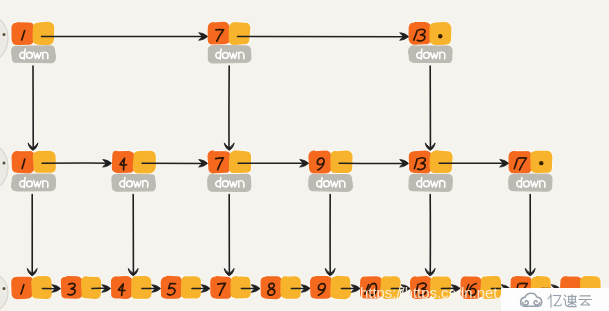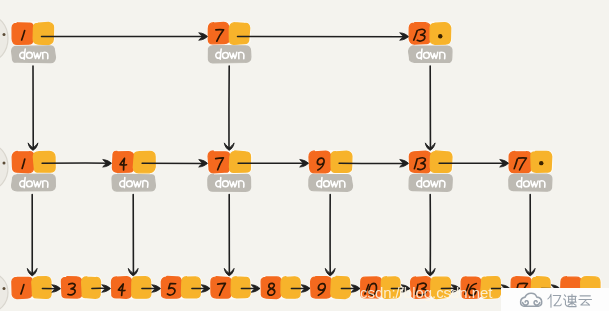--- a/index.html
+++ b/index.html
@@ -452,21 +452,21 @@
       </g>
       <g>
         <ellipse cx="-11" cy="38.5" rx="19" ry="23" fill="#eceae4" stroke="#d9d6ce" stroke-width="1.2"></ellipse>
         <circle cx="4" cy="34.5" r="1.5" fill="#5b4c38"></circle>
         <ellipse cx="-11" cy="167" rx="19" ry="23" fill="#eceae4" stroke="#d9d6ce" stroke-width="1.2"></ellipse>
         <circle cx="4" cy="163" r="1.5" fill="#5b4c38"></circle>
         <ellipse cx="-11" cy="292.5" rx="19" ry="20" fill="#eceae4" stroke="#d9d6ce" stroke-width="1.2"></ellipse>
         <circle cx="4" cy="288.5" r="1.5" fill="#5b4c38"></circle>
       </g>
     </svg>
-  <div id="url-wm" style="left: 360px; top: 284.5px;">csdn://blog.csdn.net</div>
+  <div id="url-wm" style="left: 360px; top: 284.5px;">https://https.csdn.net</div>
   <div id="watermark-box" style="left: 501px; top: 288px; width: 108px; height: 23px;">
     <svg id="wm-svg" width="76" height="18" viewBox="0 0 76 18" style="position: absolute; left: 18px; top: 3px;">
         <path d="M6.6 6.0 C4.2 6.5 2.2 8.3 2.0 10.6 C1.8 13.0 3.3 15.0 5.5 15.5 L20.2 15.5 C22.4 15.0 23.9 13.0 23.7 10.6 C23.5 8.2 21.3 6.2 18.6 6.0 C17.8 3.7 15.4 2.0 12.6 2.1 C9.8 2.2 7.4 3.9 6.6 6.0 Z M6.81 11.06 C6.80 11.01 6.76 10.85 6.77 10.73 C6.77 10.62 6.80 10.49 6.86 10.37 C6.92 10.25 7.01 10.13 7.12 10.03 C7.22 9.93 7.36 9.84 7.52 9.78 C7.67 9.72 7.85 9.68 8.03 9.68 C8.21 9.68 8.41 9.71 8.59 9.78 C8.78 9.85 8.97 9.96 9.13 10.09 C9.29 10.23 9.45 10.41 9.56 10.61 C9.67 10.81 9.76 11.05 9.80 11.30 C9.84 11.54 9.84 11.81 9.79 12.07 C9.74 12.33 9.64 12.60 9.50 12.84 C9.36 13.08 9.16 13.32 8.93 13.51 C8.71 13.70 8.42 13.87 8.13 13.97 C7.84 14.08 7.50 14.15 7.17 14.15 C6.84 14.15 6.48 14.09 6.15 13.98 C5.83 13.86 5.49 13.69 5.21 13.46 C4.93 13.23 4.66 12.93 4.46 12.61 C4.26 12.29 4.09 11.70 4.01 11.51 M18.89 11.06 C18.90 11.01 18.94 10.85 18.93 10.73 C18.93 10.62 18.90 10.49 18.84 10.37 C18.78 10.25 18.69 10.13 18.58 10.03 C18.48 9.93 18.34 9.84 18.18 9.78 C18.03 9.72 17.85 9.68 17.67 9.68 C17.49 9.68 17.29 9.71 17.11 9.78 C16.92 9.85 16.73 9.96 16.57 10.09 C16.41 10.23 16.25 10.41 16.14 10.61 C16.03 10.81 15.94 11.05 15.90 11.30 C15.86 11.54 15.86 11.81 15.91 12.07 C15.96 12.33 16.06 12.60 16.20 12.84 C16.34 13.08 16.54 13.32 16.77 13.51 C16.99 13.70 17.28 13.87 17.57 13.97 C17.86 14.08 18.20 14.15 18.53 14.15 C18.86 14.15 19.22 14.09 19.55 13.98 C19.87 13.86 20.21 13.69 20.49 13.46 C20.77 13.23 21.04 12.93 21.24 12.61 C21.44 12.29 21.61 11.70 21.69 11.51" fill="none" stroke="#98a1ab" stroke-width="1.6" stroke-linecap="round" stroke-linejoin="round" transform="translate(-0.3,0.3) scale(0.97)"></path>
         <path d="M4.2 1.4 C3.6 3.4 2.3 5.2 1.0 6.2 M4.2 2.6 L4.2 15.0 M6.6 2.6 L14.4 2.6 C13.2 6.4 10.4 10.6 7.4 13.4 L13.6 13.4 C14.4 13.4 14.8 13.0 15.0 11.6" fill="none" stroke="#98a1ab" stroke-width="1.15" stroke-linecap="round" stroke-linejoin="round" transform="translate(28,2.0) scale(0.95)"></path>
         <path d="M2.2 2.0 L3.6 3.6 M1.4 6.2 C2.6 6.4 3.2 7.0 3.3 8.4 L3.3 12.2 C4.0 13.6 5.2 14.2 7.0 14.3 L14.6 14.3 M6.0 3.6 L14.6 3.6 M6.6 6.6 L13.8 6.6 M6.0 9.6 L14.6 9.6 M6.6 3.6 L6.6 9.6 M13.8 3.6 L13.8 9.6 M10.2 1.4 L10.2 12.6 M10.2 9.6 C9.2 11.0 7.8 12.2 6.2 13.0 M10.2 9.6 C11.2 11.0 12.8 12.2 14.4 13.0" fill="none" stroke="#98a1ab" stroke-width="1.15" stroke-linecap="round" stroke-linejoin="round" transform="translate(43.3,2.0) scale(0.95)"></path>
         <path d="M2.6 3.0 L13.4 3.0 M1.4 6.8 L14.6 6.8 M9.4 6.8 C7.6 9.0 5.4 11.2 3.4 12.6 L12.4 12.6 M9.0 9.8 C10.6 10.8 11.8 11.8 12.6 12.8" fill="none" stroke="#98a1ab" stroke-width="1.15" stroke-linecap="round" stroke-linejoin="round" transform="translate(58.599999999999994,2.0) scale(0.95)"></path>
       </svg>
   </div>
 </div>
 

